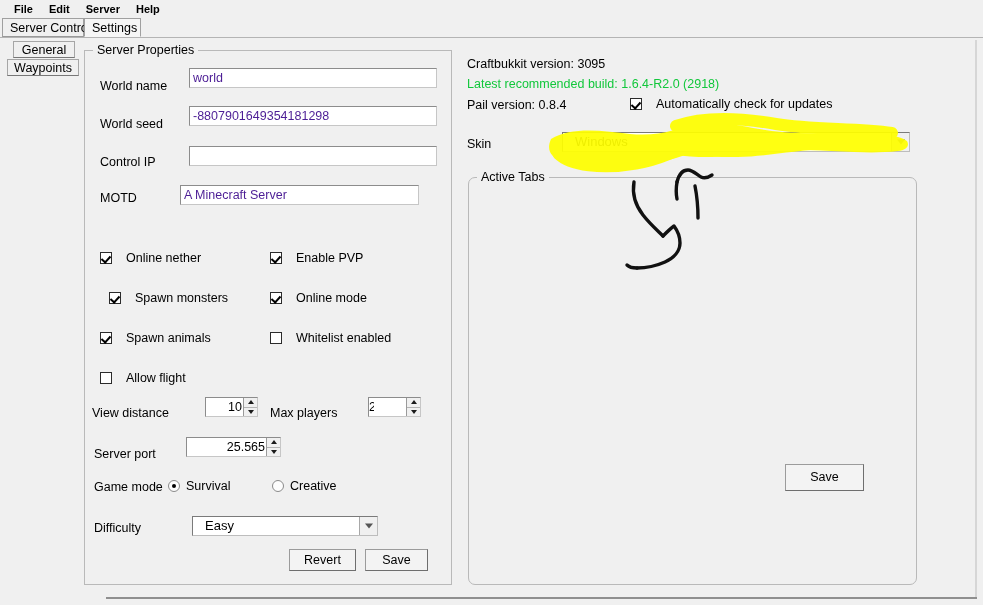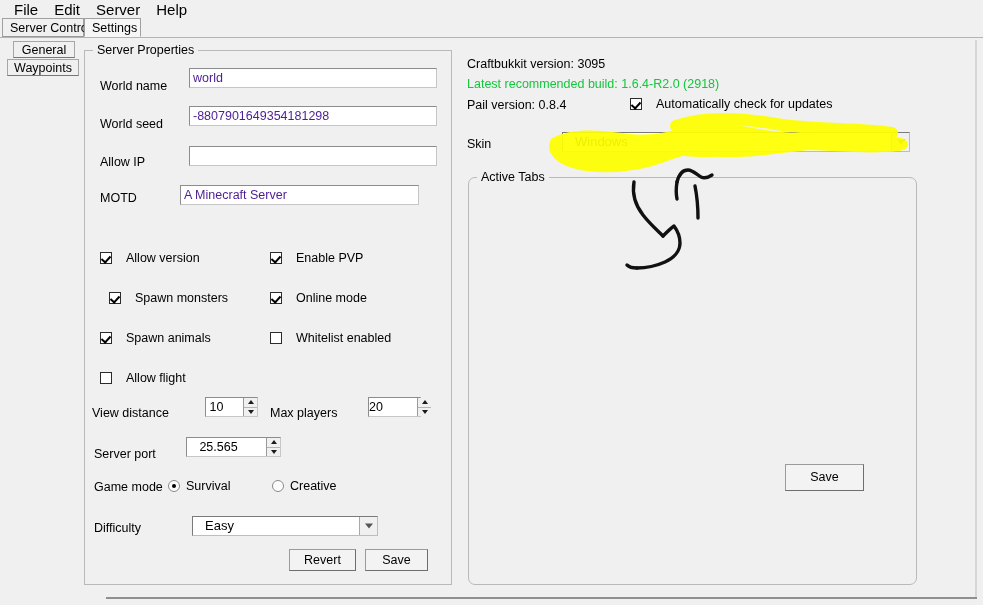--- a/index.html
+++ b/index.html
@@ -26,25 +26,26 @@
     position: absolute;
     left: 0; top: 0;
     width: 983px; height: 18px;
     background: #f0f0f0;
     display: flex;
     align-items: center;
     padding-left: 6px;
     box-sizing: border-box;
   }
   .menu-item {
-    font-size: 15px;
+    font-size: 11px;
     padding: 1px 8px;
     color: #000;
     cursor: default;
     white-space: nowrap;
+    font-weight: bold;
   }
 
   
   .tabstrip {
     position: absolute;
     left: 0; top: 18px;
     width: 983px; height: 20px;
     background: #f0f0f0;
   }
   .tab-top {
@@ -245,24 +246,24 @@
     background: #ffffff;
     border: 1px solid #8c8c8c;
     border-right-color: #c6c6c6;
     border-bottom-color: #c6c6c6;
     box-sizing: border-box;
     display: flex;
     align-items: stretch;
   }
   .spinner .sp-val {
     flex: 1 1 auto;
-    text-align: center;
+    text-align: right;
     font-size: 12.5px;
     line-height: 18px;
-    padding-right: 16px;
+    padding-right: 1px;
     color: #000;
     overflow: hidden;
     white-space: nowrap;
   }
   .spinner .sp-btns {
     flex: 0 0 13px;
     width: 13px;
     display: flex;
     flex-direction: column;
     border-left: 1px solid #9a9a9a;
@@ -383,31 +384,31 @@
     <div class="side-tab t0">General</div>
     <div class="side-tab t1">Waypoints</div>
   </div>
 
   <div class="groupbox" id="gb-server-props">
     <span class="gb-title">Server Properties</span>
   </div>
 
   <div class="lbl" style="left:100px; top:79px;">World name</div>
   <div class="lbl" style="left:100px; top:117px;">World seed</div>
-  <div class="lbl" style="left:100px; top:155px;">Allow IP</div>
+  <div class="lbl" style="left:100px; top:155px;">Control IP</div>
   <div class="lbl" style="left:100px; top:191px;">MOTD</div>
 
   <input class="field" style="left: 189px; top: 68px; width: 248px;" value="world">
   <input class="field" style="left: 189px; top: 106px; width: 248px;" value="-8807901649354181298">
   <input class="field" style="left: 189px; top: 146px; width: 248px;" value="">
   <input class="field" style="left: 180px; top: 185px; width: 239px;" value="A Minecraft Server">
 
   <div class="cb-row" style="left:100px; top:251px;">
     <span class="cb-box checked"></span>
-    <span class="cb-label">Allow version</span>
+    <span class="cb-label">Online nether</span>
   </div>
   <div class="cb-row" style="left:109px; top:291px;">
     <span class="cb-box checked"></span>
     <span class="cb-label">Spawn monsters</span>
   </div>
   <div class="cb-row" style="left:100px; top:331px;">
     <span class="cb-box checked"></span>
     <span class="cb-label">Spawn animals</span>
   </div>
   <div class="cb-row" style="left:100px; top:371px;">

